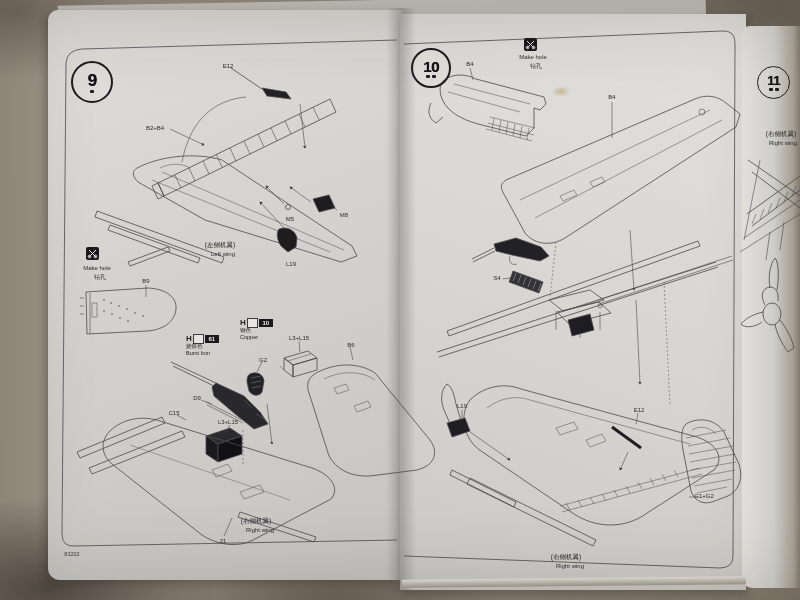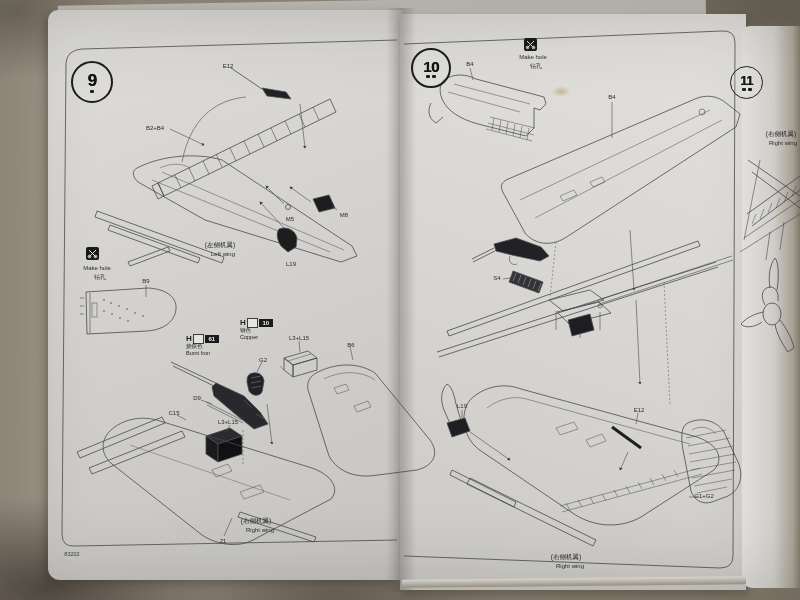--- a/index.html
+++ b/index.html
@@ -219,21 +219,21 @@
         <span class="mini"></span>
       </span>
   </div>
   <div class="badge" style="left:411px;top:48px;width:36px;height:36px;">
     <span class="num" style="font-size:15px;">10</span>
     <span class="icons">
         <span class="mini"></span>
         <span class="mini"></span>
       </span>
   </div>
-  <div class="badge" style="left:730px;top:66px;width:31px;height:31px;border-width:1.6px;">
+  <div class="badge" style="left:757px;top:66px;width:31px;height:31px;border-width:1.6px;">
     <span class="num" style="font-size:13px;">11</span>
     <span class="icons">
         <span class="mini"></span>
         <span class="mini"></span>
       </span>
   </div>
 
   <div class="mhicon" style="left:86px;top:247px;">
     <svg width="11" height="11" viewBox="0 0 11 11">
         <g stroke="#e8e8e4" stroke-width="1" fill="none">

